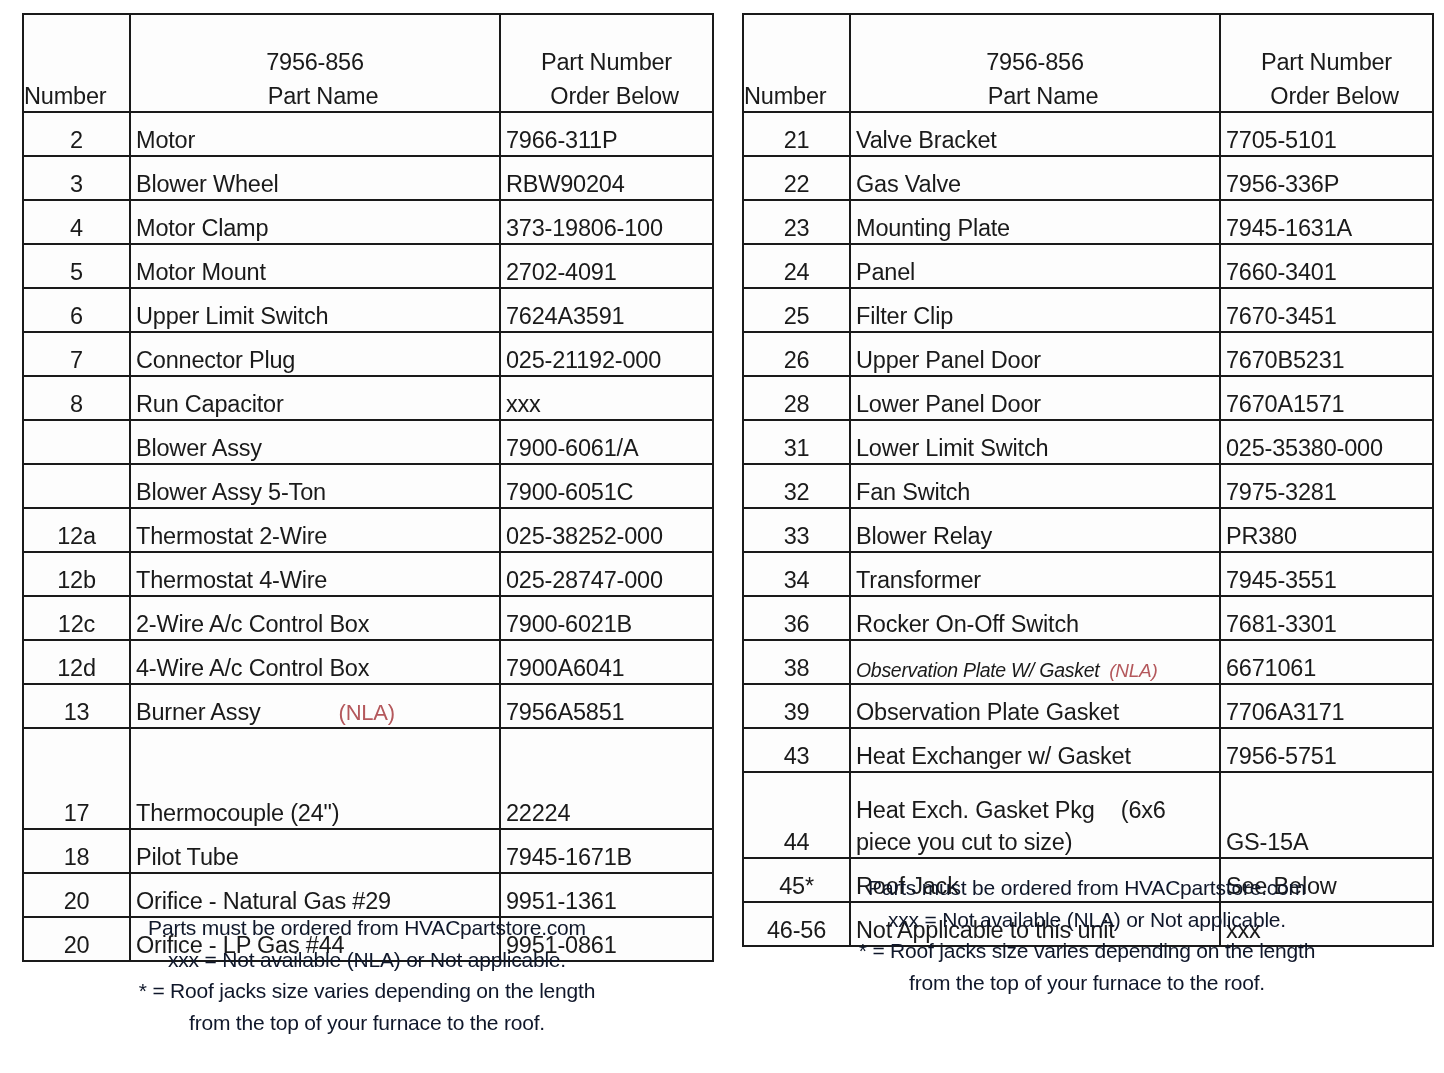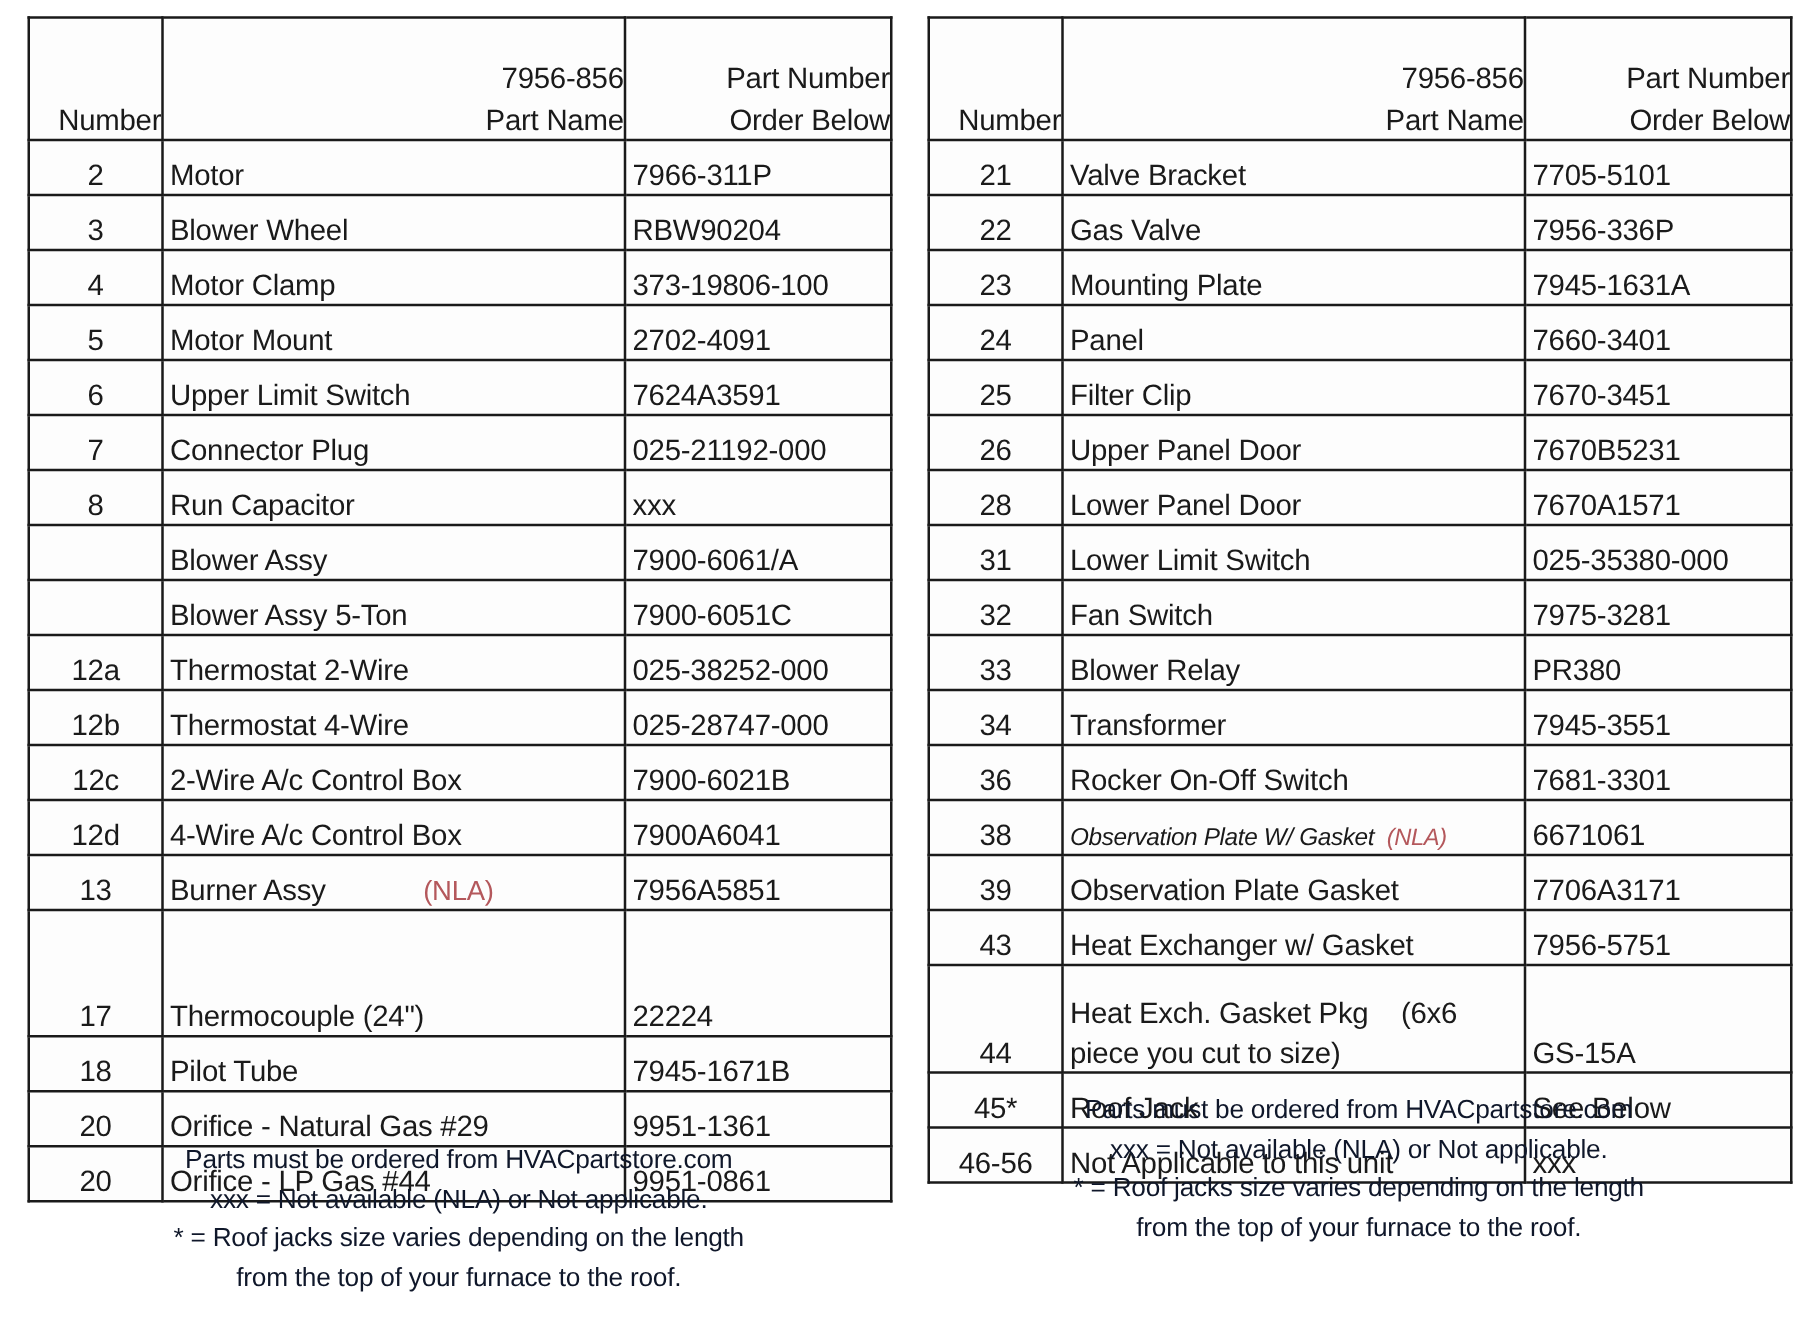--- a/index.html
+++ b/index.html
@@ -50,23 +50,23 @@
   col.c-num  { width: 107px; }
   col.c-name { width: 370px; }
   col.c-part { width: 213px; }
 
   
   tr.hdr td {
     height: 94px;
     vertical-align: bottom;
     padding-bottom: 2px;
   }
-  .hdr .num-h { text-align: right; padding-left: 0; }
+  .hdr .num-h { text-align: left; padding-left: 0; }
   .hdr .two-line {
-    text-align: right;
+    text-align: center;
     padding-left: 0;
     padding-right: 0;
   }
   .hdr .two-line .l1 { display: block; padding-bottom: 10px; }
   .hdr .two-line .l2 { display: block; padding-bottom: 0px; margin-left: 16px; }
 
   tr.row td { height: 40px; padding-bottom: 2px; }
   tr.row td.num { text-align: center; padding-left: 0; }
   tr.row.tall td { height: 97px; margin-left: 48px; }
   tr.row.tall2 td { height: 82px; }

